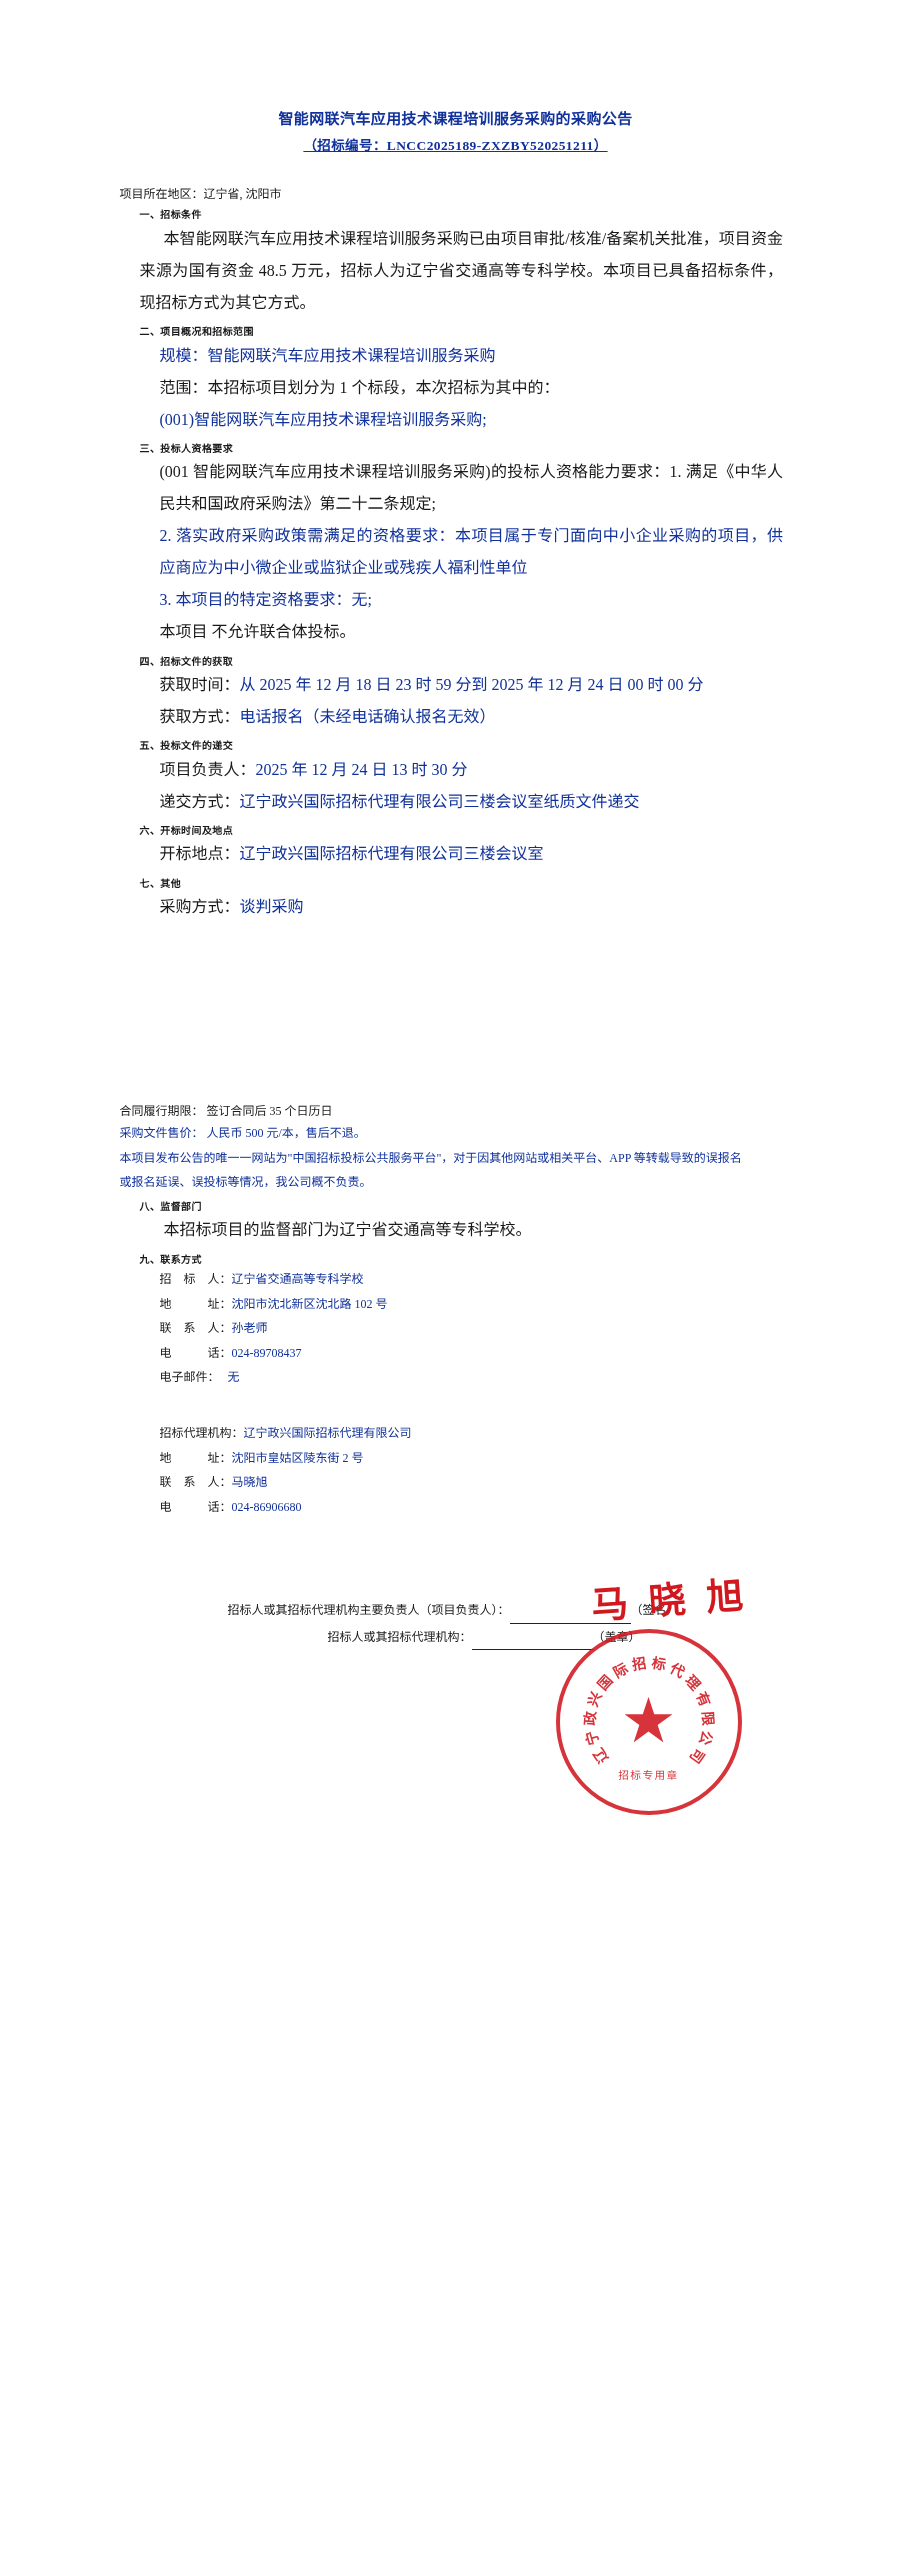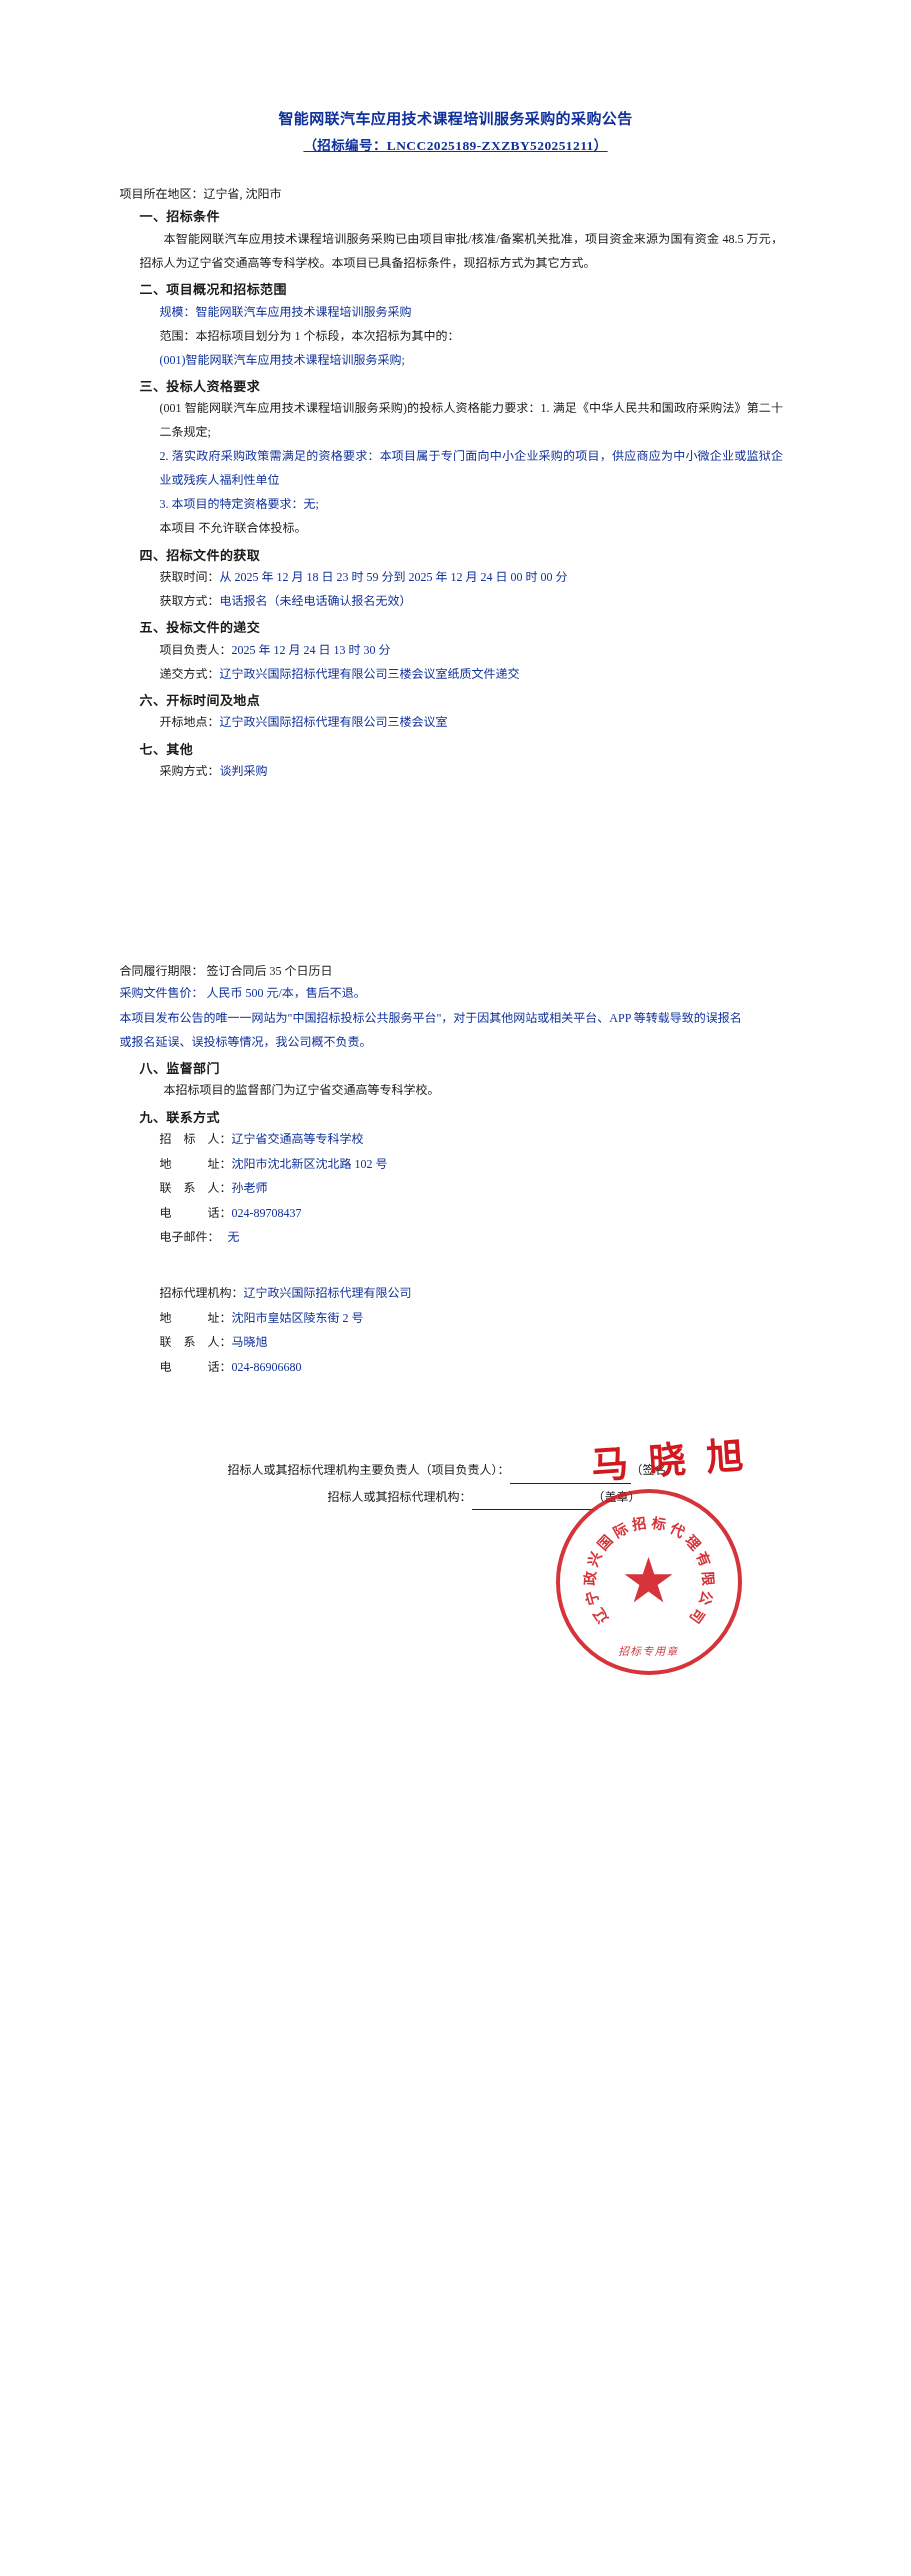--- a/index.html
+++ b/index.html
@@ -45,30 +45,30 @@
     margin-bottom: 26px;
     text-decoration: underline;
   }
   .loc {
     margin-left: 20px;
     margin-bottom: 4.3px;
     font-size: 12px;
   }
   .sec-head {
     font-weight: bold;
-    font-size: 13px;
+    font-size: 10px;
     margin-left: 40px;
     margin-top: 4.3px;
     margin-bottom: 1.4px;
     letter-spacing: 0.4px;
   }
   .para {
     margin-left: 60px;
     margin-right: 28.5px;
-    font-size: 12px;
+    font-size: 16px;
     line-height: 2.0;
     text-align: justify;
     text-indent: 0;
   }
   .para.indent {
     text-indent: 24px;
     margin-left: 40px;
   }
   .blue {
     color: #11329b;
@@ -156,25 +156,24 @@
     top: 50%;
     font-size: 14.2px;
     font-weight: bold;
     color: #d1181f;
     transform-origin: 0 0;
   }
   .stamp-bottom {
     position: absolute;
     width: 100%;
     text-align: center;
-    bottom: 13px;
+    bottom: 29px;
     font-size: 10.7px;
     color: #d1181f;
     letter-spacing: 1.4px;
-    font-style: italic;
   }
 </style>
 </head>
 <body>
 
 <div class="page">
   <div class="doc">
 
     <div class="title">智能网联汽车应用技术课程培训服务采购的采购公告</div>
     <div class="subtitle">（招标编号：LNCC2025189-ZXZBY520251211）</div>

